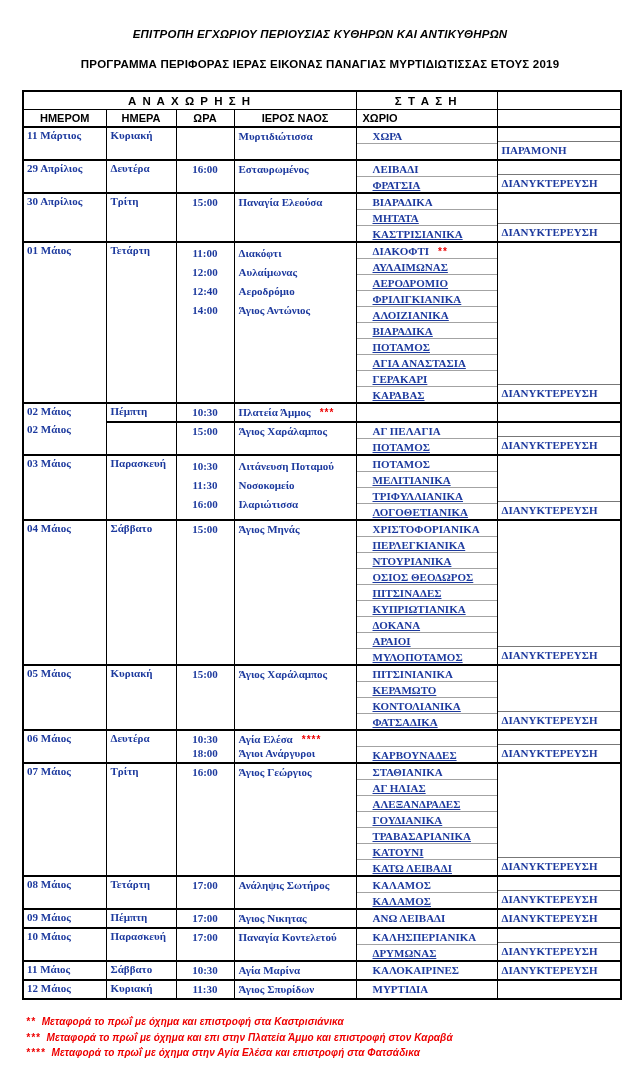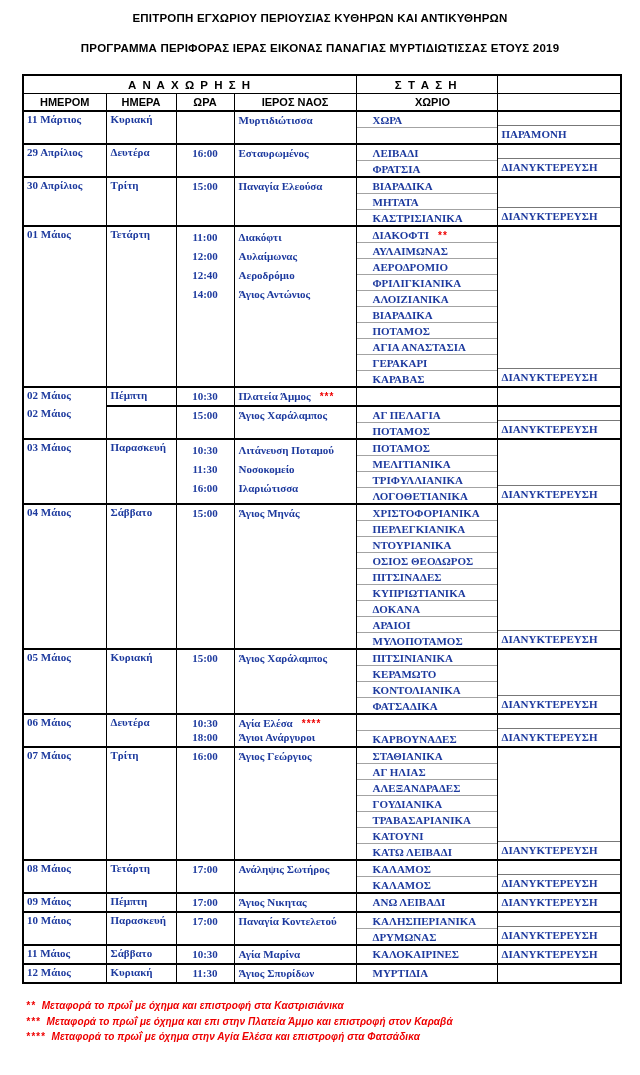--- a/index.html
+++ b/index.html
@@ -11,55 +11,55 @@
   html,body{margin:0;padding:0;}
   body{
     width:640px;height:1075px;background:#ffffff;
     font-family:"Liberation Sans",sans-serif;color:#000;
     position:relative;overflow:hidden;
   }
   .title{
     text-align:center;font-weight:bold;font-size:11.5px;color:var(--black);
     letter-spacing:0.2px;
   }
-  .title-1{padding-top:12px;}
+  .title-1{padding-top:28px;font-style:italic;}
   .title-2{margin-top:18px;}
 
   table.schedule{
     border-collapse:collapse;table-layout:fixed;
     width:598px;margin:20px 0 0 22px;
     border:2px solid var(--black);
   }
   thead th{
     border:1px solid var(--black);
     font-size:11.5px;font-weight:bold;color:var(--black);
     padding:0;white-space:nowrap;overflow:hidden;
   }
   .gh{letter-spacing:1.5px;text-align:center;height:17px;margin-top:48px;}
   .col-h{height:16px;text-align:center;font-size:11px;}
-  .col-h.left{text-align:center;padding-left:12px;}
+  .col-h.left{text-align:left;padding-left:6px;}
 
   tbody td{
     border-left:1px solid var(--black);
     border-top:2px solid var(--black);
     padding:0;vertical-align:top;height:16px;
     font-family:"Liberation Serif",serif;font-weight:bold;
     font-size:11px;color:var(--blue);
     white-space:nowrap;overflow:hidden;
   }
   td.date-cont{border-top:none;}
   .c-date{padding:1px 0 0 3px;}
   .c-day{padding:1px 0 0 4px;}
   .c-time{text-align:center;padding-top:1px;}
   .c-church{padding:1px 0 0 4px;}
   .line{height:14px;line-height:14px;}
   .line.wide{height:19px;line-height:19px;}
   .c-village{padding:0;}
   .vrow{height:14px;line-height:14px;padding:1px 0 0 16px;}
-  .vsep{border-top:1px solid var(--gray-line);}
+  .vsep{border-top:1px solid var(--gray-line);text-decoration:underline;}
   .c-stay{vertical-align:bottom;}
   .stay-text{line-height:15px;padding:1px 0 1px 4px;}
   .stay-sep{border-top:1px solid #777777;}
   .marker{color:var(--red);font-family:"Liberation Sans",sans-serif;
     font-size:10px;margin-left:9px;letter-spacing:1px;}
 
   .footnotes{margin:14px 0 0 26px;}
   .footnote-line{
     font-family:"Liberation Sans",sans-serif;font-weight:bold;font-style:italic;
     color:var(--red);font-size:10px;line-height:15.5px;letter-spacing:0.1px;

